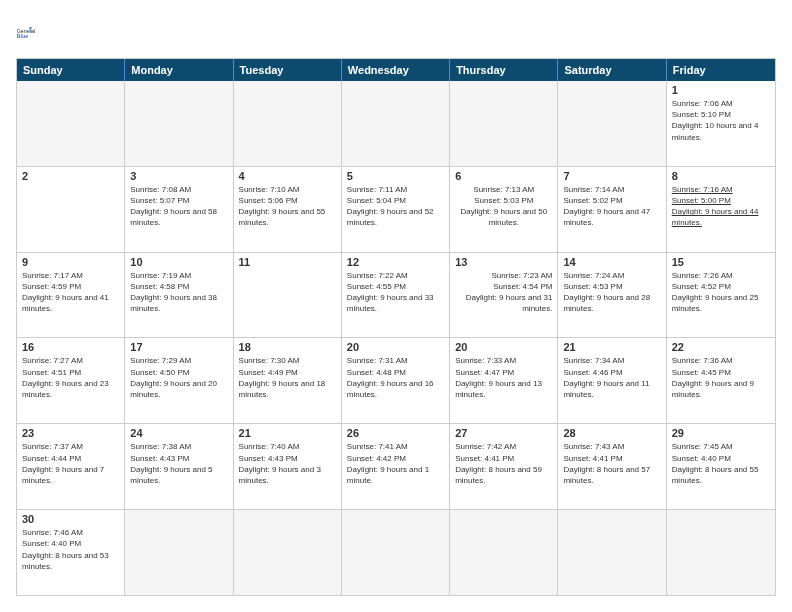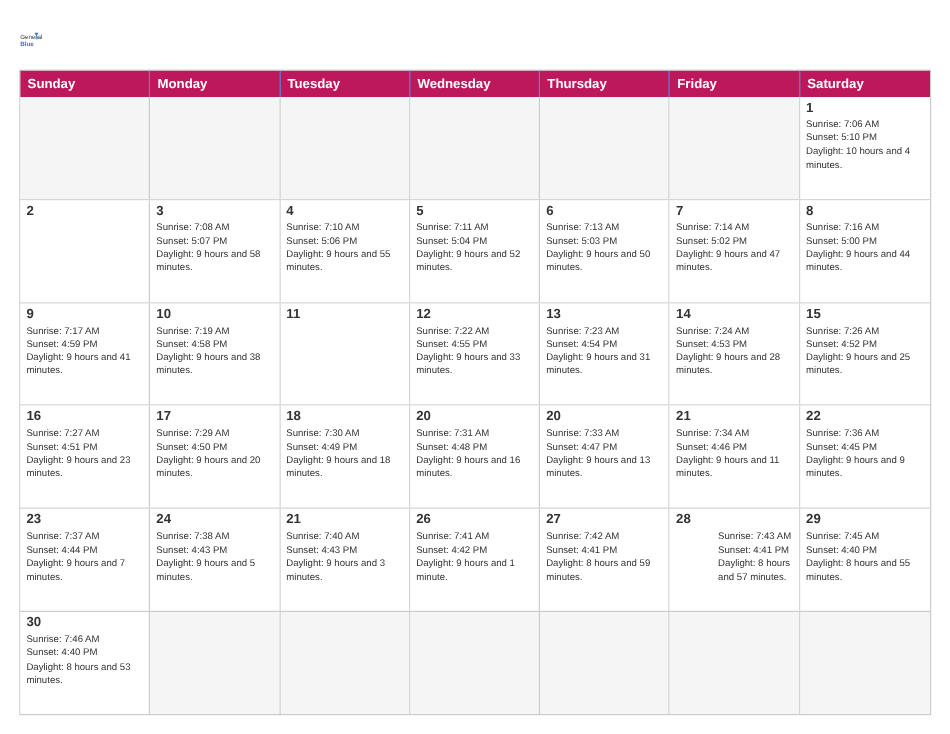--- a/index.html
+++ b/index.html
@@ -47,21 +47,21 @@
     }
     .calendar {
       flex: 1;
       display: flex;
       flex-direction: column;
       border: 1px solid #ccc;
     }
     .cal-header {
       display: grid;
       grid-template-columns: repeat(7, 1fr);
-      background: #be185d;
+      background: #0c4a6e;
     }
     .cal-header-cell {
       color: #fff;
       font-size: 11px;
       font-weight: bold;
       padding: 5px 6px;
       text-align: left;
       border-right: 1px solid #5a84d0;
     }
     .cal-header-cell:last-child { border-right: none; }
@@ -119,22 +119,22 @@
     </div>
   </div>
 
   <div class="calendar">
     <div class="cal-header">
     <div class="cal-header-cell">Sunday</div>
         <div class="cal-header-cell">Monday</div>
         <div class="cal-header-cell">Tuesday</div>
         <div class="cal-header-cell">Wednesday</div>
         <div class="cal-header-cell">Thursday</div>
+        <div class="cal-header-cell">Saturday</div>
         <div class="cal-header-cell">Friday</div>
-        <div class="cal-header-cell">Saturday</div>
       </div>
     <div class="cal-body">
     <div class="cal-row">
           <div class="cal-cell empty"></div>
           <div class="cal-cell empty"></div>
           <div class="cal-cell empty"></div>
           <div class="cal-cell empty"></div>
           <div class="cal-cell empty"></div>
           <div class="cal-cell empty"></div>
           <div class="cal-cell">
@@ -161,33 +161,33 @@
 Daylight: 9 hours and 55 minutes.</div>
           </div>
           <div class="cal-cell">
             <span class="day-num">5</span>
             <div class="cell-text" style="white-space: pre-line;">Sunrise: 7:11 AM
 Sunset: 5:04 PM
 Daylight: 9 hours and 52 minutes.</div>
           </div>
           <div class="cal-cell">
             <span class="day-num">6</span>
-            <div class="cell-text" style="white-space: pre-line;">Sunrise: 7:13 AM
+            <div class="cell-text" style="white-space: pre-line; text-align: center;">Sunrise: 7:13 AM
 Sunset: 5:03 PM
 Daylight: 9 hours and 50 minutes.</div>
           </div>
           <div class="cal-cell">
             <span class="day-num">7</span>
             <div class="cell-text" style="white-space: pre-line;">Sunrise: 7:14 AM
 Sunset: 5:02 PM
 Daylight: 9 hours and 47 minutes.</div>
           </div>
           <div class="cal-cell">
             <span class="day-num">8</span>
-            <div class="cell-text" style="white-space: pre-line;">Sunrise: 7:16 AM
+            <div class="cell-text" style="white-space: pre-line; text-decoration: underline;">Sunrise: 7:16 AM
 Sunset: 5:00 PM
 Daylight: 9 hours and 44 minutes.</div>
           </div>
         </div>
         <div class="cal-row">
           <div class="cal-cell">
             <span class="day-num">9</span>
             <div class="cell-text" style="white-space: pre-line;">Sunrise: 7:17 AM
 Sunset: 4:59 PM
 Daylight: 9 hours and 41 minutes.</div>
@@ -202,21 +202,21 @@
             <span class="day-num">11</span>
           </div>
           <div class="cal-cell">
             <span class="day-num">12</span>
             <div class="cell-text" style="white-space: pre-line;">Sunrise: 7:22 AM
 Sunset: 4:55 PM
 Daylight: 9 hours and 33 minutes.</div>
           </div>
           <div class="cal-cell">
             <span class="day-num">13</span>
-            <div class="cell-text" style="white-space: pre-line;">Sunrise: 7:23 AM
+            <div class="cell-text" style="white-space: pre-line; text-align: right;">Sunrise: 7:23 AM
 Sunset: 4:54 PM
 Daylight: 9 hours and 31 minutes.</div>
           </div>
           <div class="cal-cell">
             <span class="day-num">14</span>
             <div class="cell-text" style="white-space: pre-line;">Sunrise: 7:24 AM
 Sunset: 4:53 PM
 Daylight: 9 hours and 28 minutes.</div>
           </div>
           <div class="cal-cell">
@@ -296,21 +296,21 @@
 Daylight: 9 hours and 1 minute.</div>
           </div>
           <div class="cal-cell">
             <span class="day-num">27</span>
             <div class="cell-text" style="white-space: pre-line;">Sunrise: 7:42 AM
 Sunset: 4:41 PM
 Daylight: 8 hours and 59 minutes.</div>
           </div>
           <div class="cal-cell">
             <span class="day-num">28</span>
-            <div class="cell-text" style="white-space: pre-line; margin-left: 35px;">Sunrise: 7:43 AM
+            <div class="cell-text" style="white-space: pre-line;">Sunrise: 7:43 AM
 Sunset: 4:41 PM
 Daylight: 8 hours and 57 minutes.</div>
           </div>
           <div class="cal-cell">
             <span class="day-num">29</span>
             <div class="cell-text" style="white-space: pre-line;">Sunrise: 7:45 AM
 Sunset: 4:40 PM
 Daylight: 8 hours and 55 minutes.</div>
           </div>
         </div>

